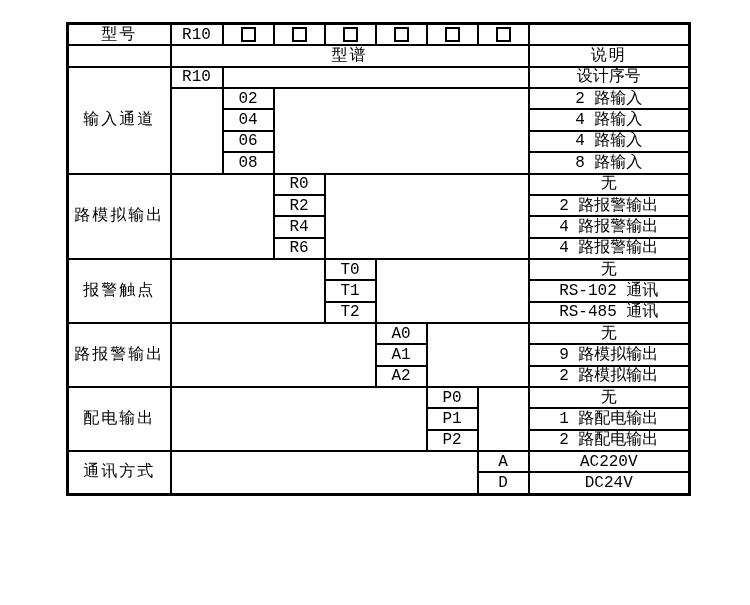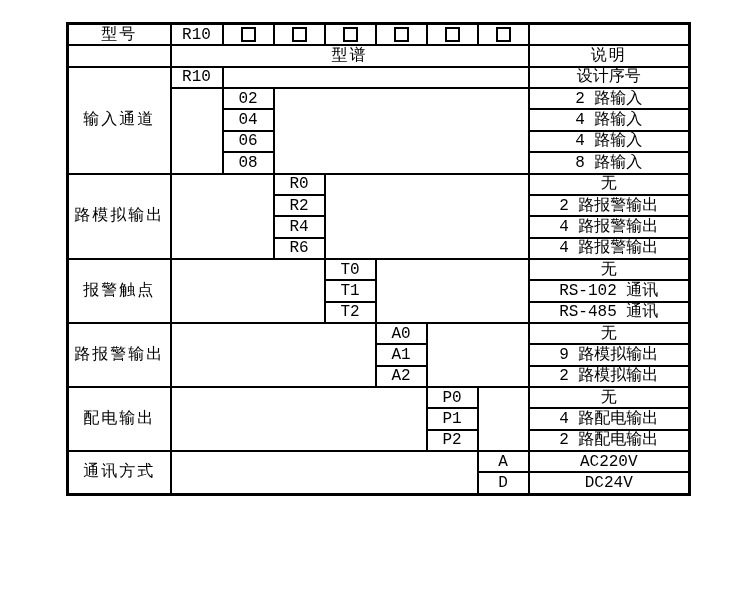--- a/index.html
+++ b/index.html
@@ -162,21 +162,21 @@
 
     <tr>
       <td rowspan="3" class="lbl">配电输出</td>
       <td colspan="5" rowspan="3"></td>
       <td>P0</td>
       <td rowspan="3"></td>
       <td>无</td>
     </tr>
     <tr>
       <td>P1</td>
-      <td>4 路配电输出</td>
+      <td>1 路配电输出</td>
     </tr>
     <tr>
       <td>P2</td>
       <td>2 路配电输出</td>
     </tr>
 
     <tr>
       <td rowspan="2" class="lbl">通讯方式</td>
       <td colspan="6" rowspan="2"></td>
       <td>A</td>

